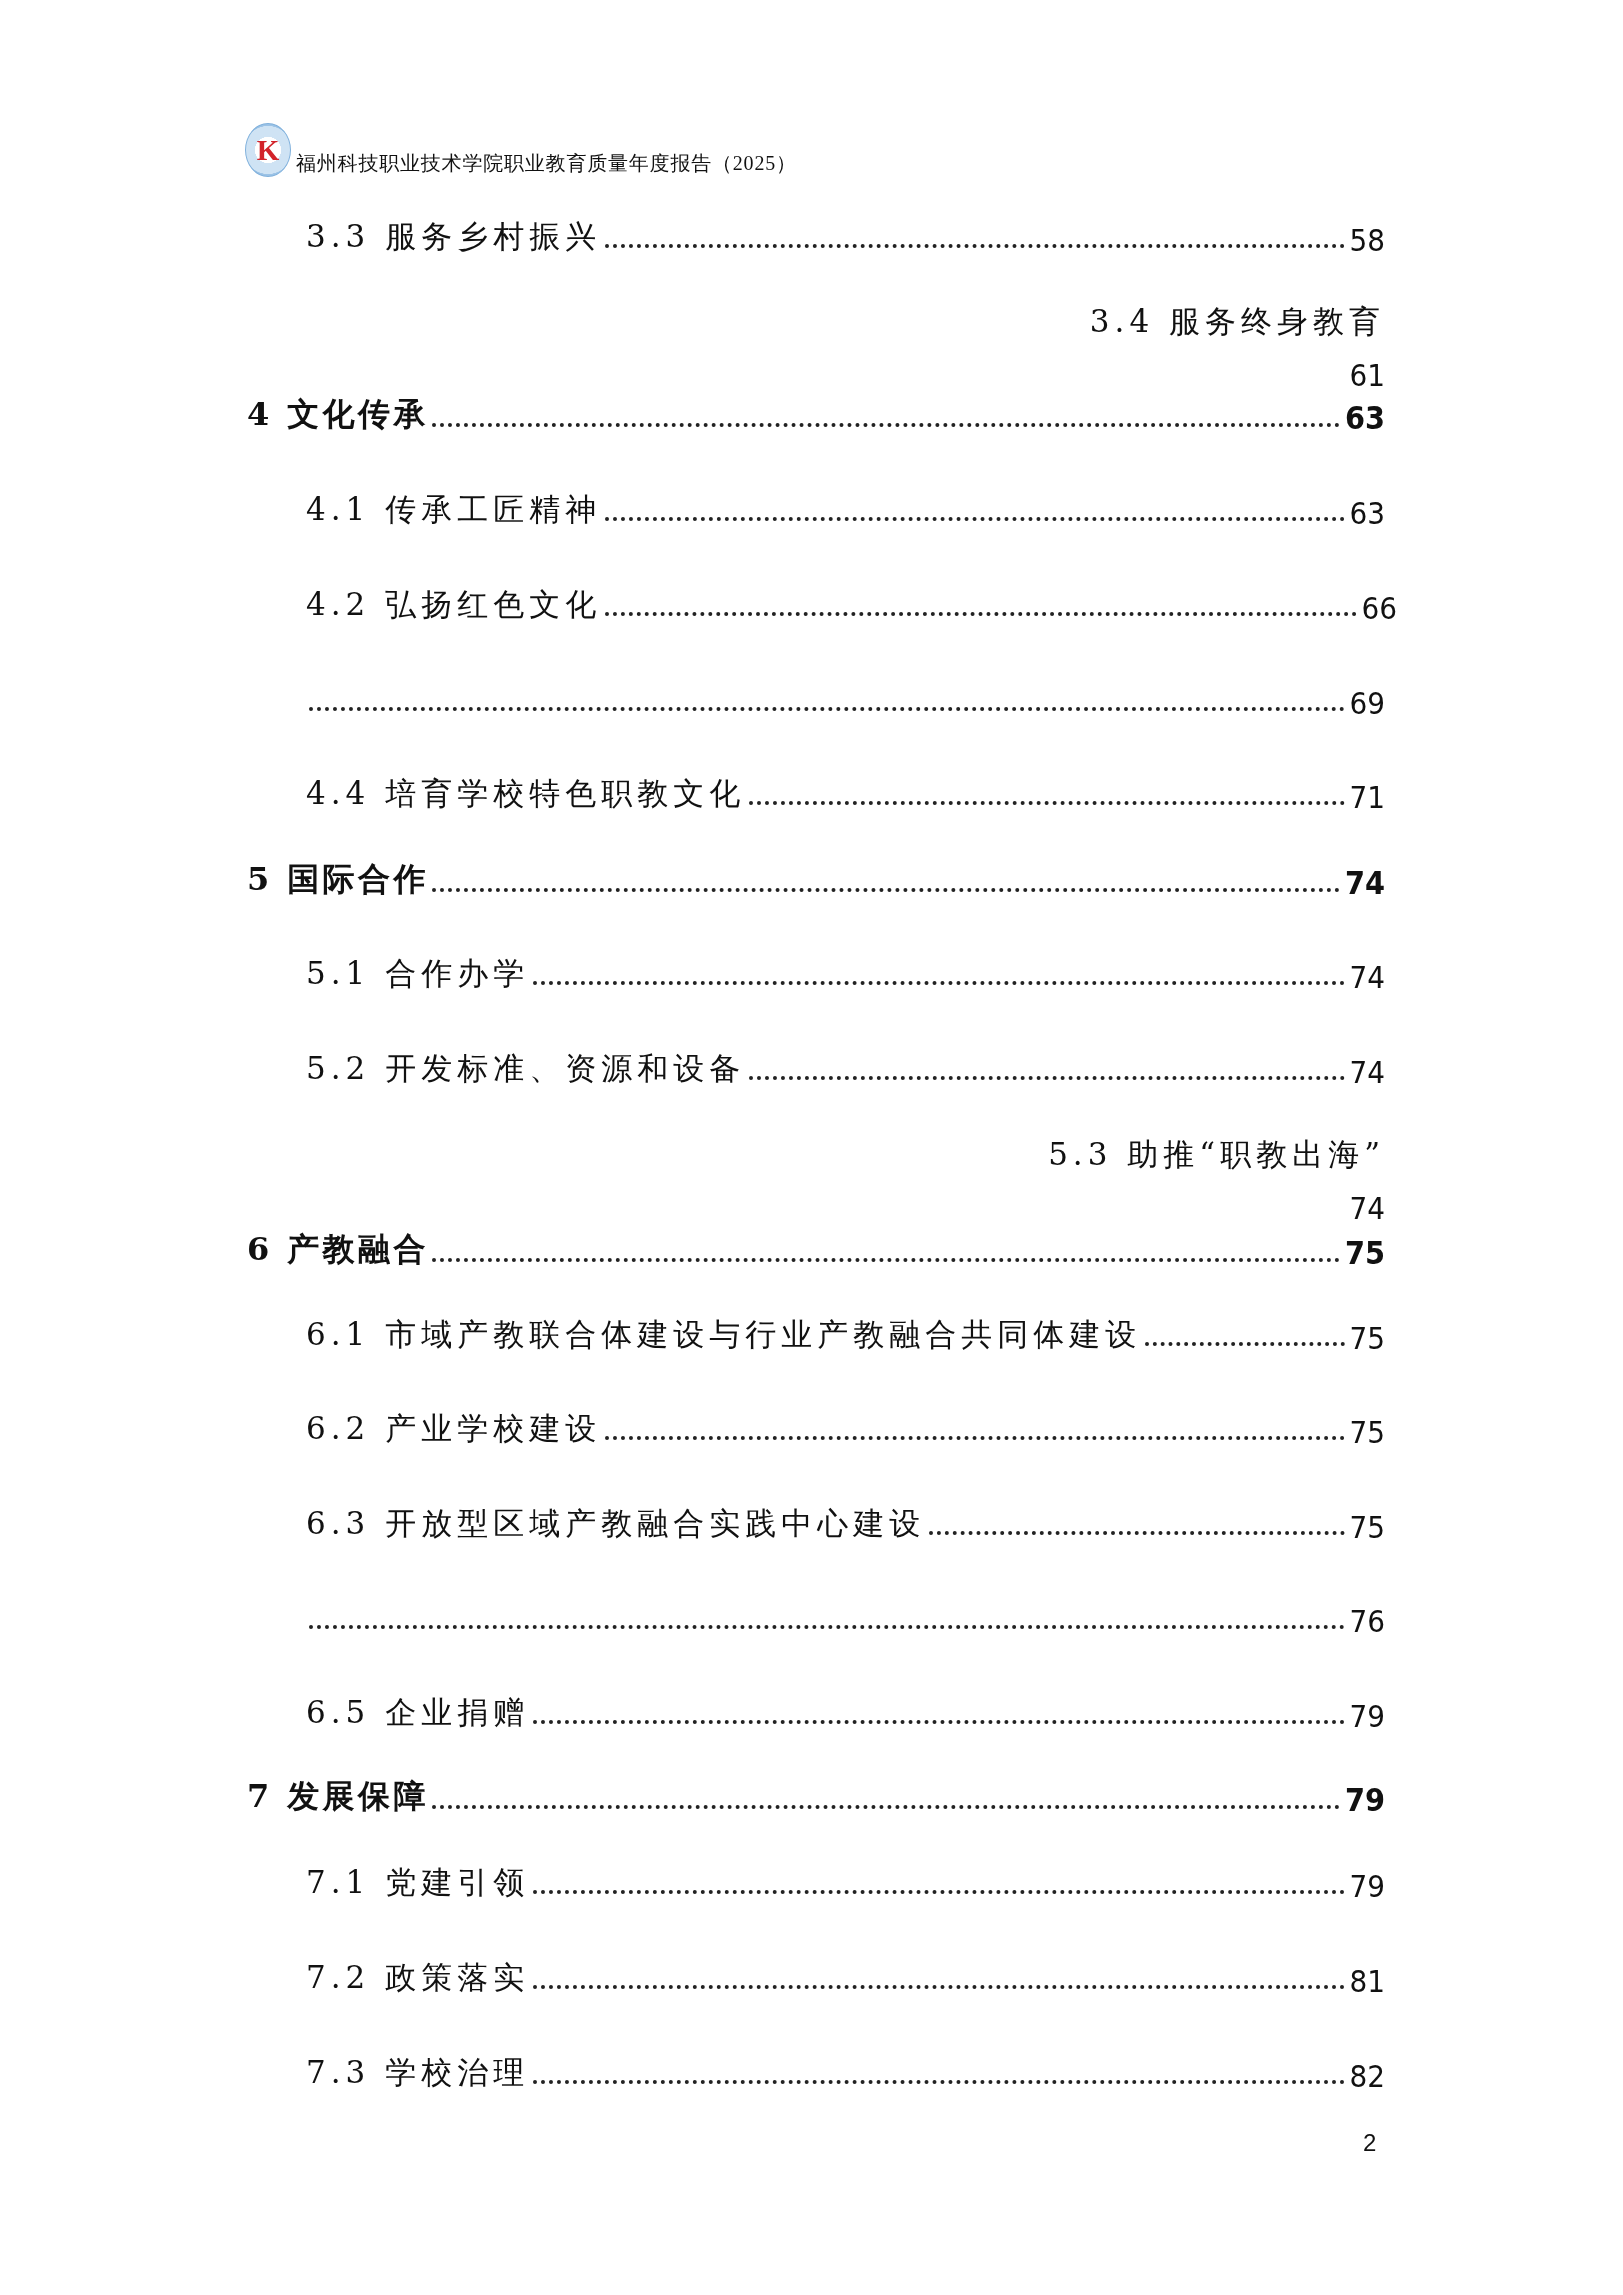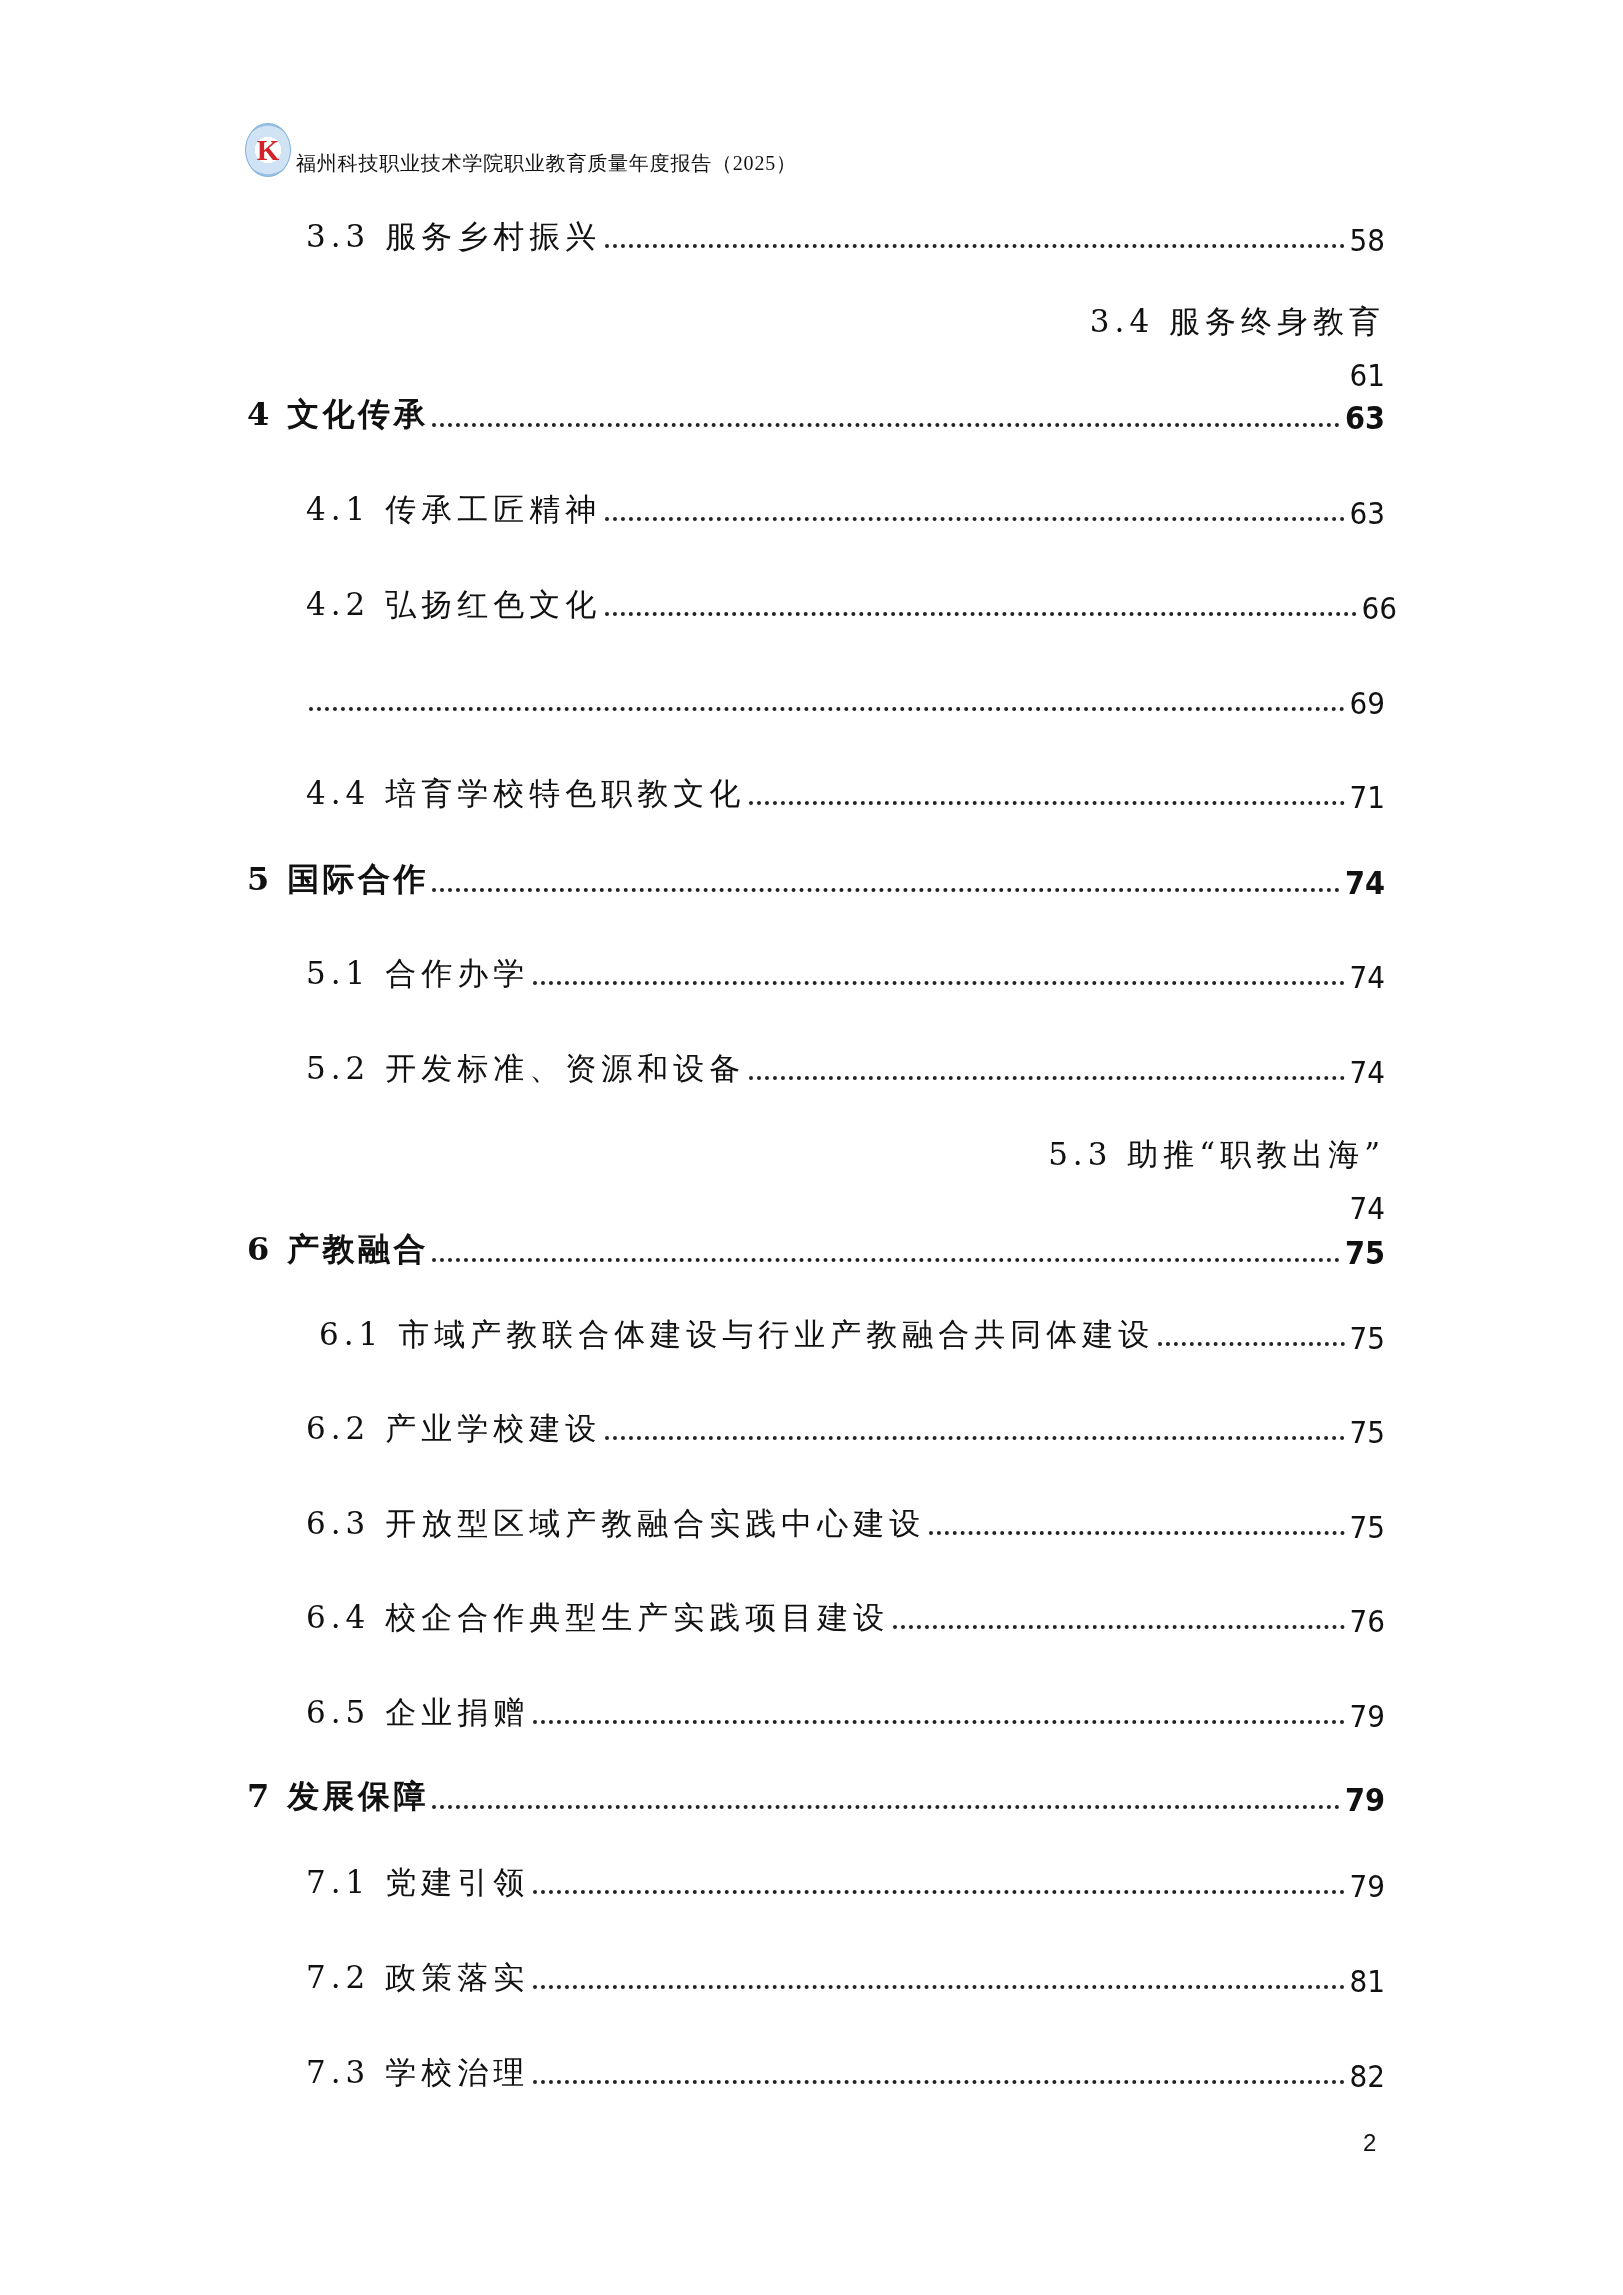--- a/index.html
+++ b/index.html
@@ -85,37 +85,36 @@
   <div class="row lvl2" style="top:1134px;left:306px;right:238px;flex-direction:column;">
     <span class="label">5.3 助推“职教出海”</span>
     <span class="dots"></span>
     <span class="page">74</span>
   </div>
   <div class="row lvl1" style="top:1221px;left:247px;right:238px;">
     <span class="label">6 产教融合</span>
     <span class="dots"></span>
     <span class="page">75</span>
   </div>
-  <div class="row lvl2" style="top:1305px;left:306px;right:238px;margin-left:13px;">
+  <div class="row lvl2" style="top:1305px;left:306px;right:238px;">
     <span class="label">6.1 市域产教联合体建设与行业产教融合共同体建设</span>
     <span class="dots"></span>
     <span class="page">75</span>
   </div>
   <div class="row lvl2" style="top:1399px;left:306px;right:238px;">
     <span class="label">6.2 产业学校建设</span>
     <span class="dots"></span>
     <span class="page">75</span>
   </div>
   <div class="row lvl2" style="top:1494px;left:306px;right:238px;">
     <span class="label">6.3 开放型区域产教融合实践中心建设</span>
     <span class="dots"></span>
     <span class="page">75</span>
   </div>
   <div class="row lvl2" style="top:1588px;left:306px;right:238px;">
-    <span class="label">6.4 校企合作典型生产实践项目建设</span>
     <span class="dots"></span>
     <span class="page">76</span>
   </div>
   <div class="row lvl2" style="top:1683px;left:306px;right:238px;">
     <span class="label">6.5 企业捐赠</span>
     <span class="dots"></span>
     <span class="page">79</span>
   </div>
   <div class="row lvl1" style="top:1768px;left:247px;right:238px;">
     <span class="label">7 发展保障</span>

